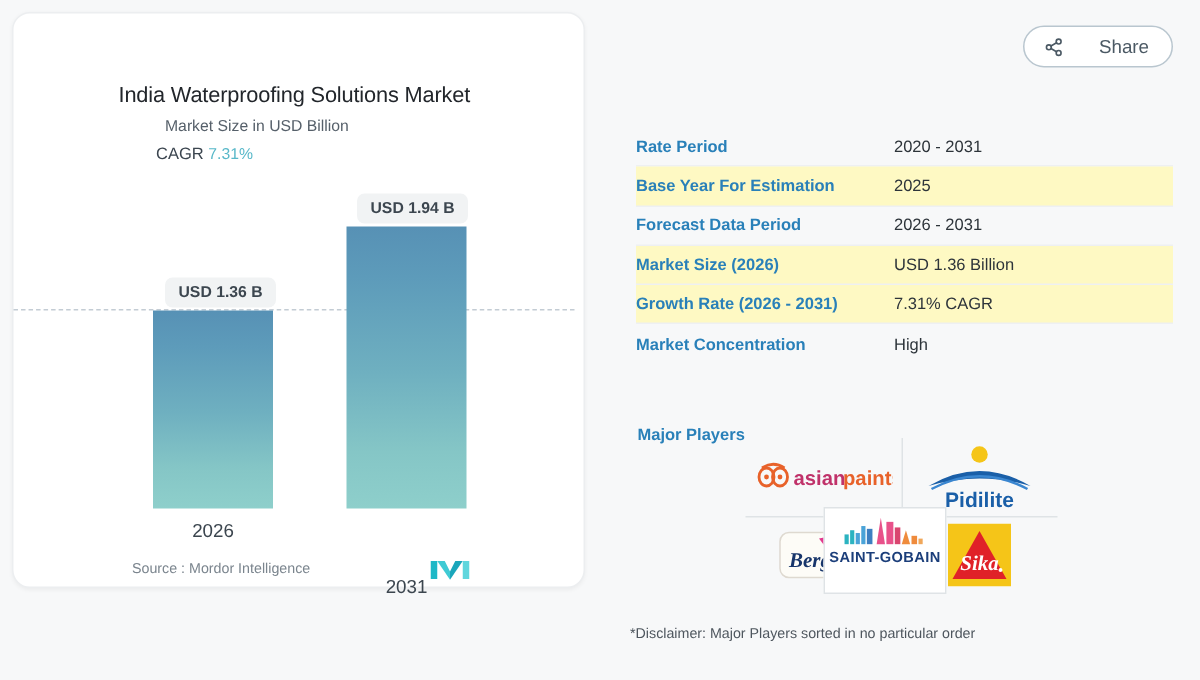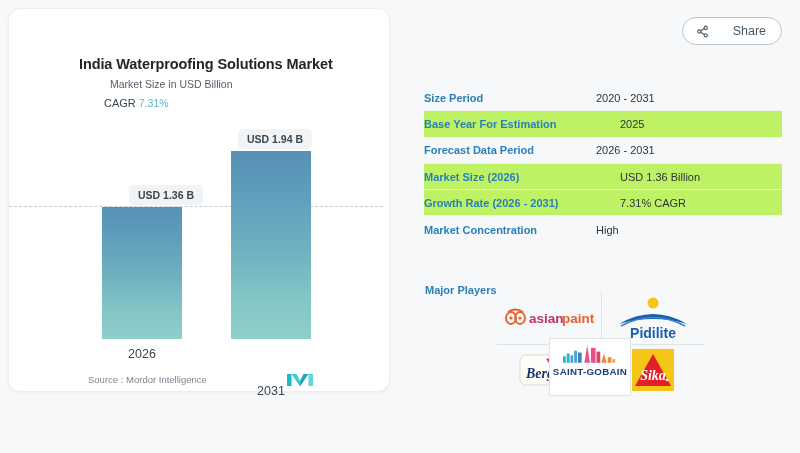--- a/index.html
+++ b/index.html
@@ -15,21 +15,21 @@
   .chart-card {
     position: absolute; left: 8px; top: 8px;
     width: 382px; height: 384px;
     background: #ffffff;
     border-radius: 12px;
     border: 1px solid #eceef0;
     box-shadow: 0 1px 3px rgba(0,0,0,0.05);
   }
   .chart-title {
     position: absolute; left: 70px; top: 47px;
-    font-size: 14.5px; font-weight: 700; color: #22262b; letter-spacing: -0.1px;
+    font-size: 14.5px; font-weight: 400; color: #22262b; letter-spacing: -0.1px;
   }
   .chart-sub {
     position: absolute; left: 83px; top: 69px;
     font-size: 10.5px; color: #56606a; margin-left: 18px;
   }
   .chart-cagr {
     position: absolute; left: 71px; top: 88px;
     font-size: 11px; color: #3b454f; margin-left: 24px;
   }
   .chart-cagr .val { color: #58b8c9; font-size: 10.5px; }
@@ -49,21 +49,21 @@
   .bar-2031 { left: 222px; width: 80px; height: 188px; }
 
   .vlabel {
     position: absolute;
     background: #f1f3f4;
     border-radius: 5px;
     padding: 4px 9px 4px 9px;
     font-size: 10.5px; font-weight: 600; color: #3c464f;
     white-space: nowrap;
   }
-  .vlabel-2026 { left: 101px; top: 176px; margin-left: 19px; }
+  .vlabel-2026 { left: 101px; top: 176px; }
   .vlabel-2031 { left: 229px; top: 120px; }
 
   .xlabel {
     position: absolute; top: 338px;
     width: 80px; text-align: center;
     font-size: 12.5px; color: #3c464f;
   }
   .xlabel-2026 { left: 93px; }
   .xlabel-2031 { left: 222px; margin-top: 37px; }
 
@@ -88,21 +88,21 @@
     position: absolute; left: 425px; top: 47px;
     font-size: 13.5px; color: #323a42;
   }
 
   .table { position: absolute; left: 424px; top: 85px; width: 358px; }
   .row {
     display: flex; align-items: center;
     height: 26.3px;
     border-bottom: 1px solid #eef0f2;
   }
-  .row.alt { background: #bef264; gap: 24px; }
+  .row.alt { background: #fef9c3; }
   .row .k { width: 172px; font-size: 11px; color: #2980b9; font-weight: 600; }
   .row .v { font-size: 11px; color: #2d343a; }
   .row.last { border-bottom: none; }
 
   .major-players {
     position: absolute; left: 425px; top: 284px;
     font-size: 11px; color: #2980b9; font-weight: 600;
   }
 
   
@@ -184,21 +184,21 @@
         <circle cx="18" cy="19" r="3"></circle>
       <line x1="8.6" y1="10.5" x2="15.4" y2="6.5"></line>
         <line x1="8.6" y1="13.5" x2="15.4" y2="17.5"></line>
     </svg>
     <span class="txt">Share</span>
   </div>
 
 
   <div class="table">
     <div class="row">
-      <div class="k">Size Period</div>
+      <div class="k">Rate Period</div>
       <div class="v">2020 - 2031</div>
     </div>
     <div class="row alt">
       <div class="k">Base Year For Estimation</div>
       <div class="v">2025</div>
     </div>
     <div class="row">
       <div class="k">Forecast Data Period</div>
       <div class="v">2026 - 2031</div>
     </div>
@@ -277,14 +277,15 @@
           <rect x="50" y="12" width="4" height="12" fill="#d9456f"></rect>
           <polygon points="55,24 58,14 61,24" fill="#ef8b3c"></polygon>
           <rect x="62" y="18" width="4" height="6" fill="#ef8b3c"></rect>
           <rect x="67" y="20" width="3" height="4" fill="#f0a75a"></rect>
         </g>
         <text x="43" y="37" text-anchor="middle" font-family="Liberation Sans, sans-serif" font-size="10.5" font-weight="700" letter-spacing="0.3" fill="#1b3e7a">SAINT-GOBAIN</text>
       </svg>
     </div>
   </div>
 
+  <div class="disclaimer">*Disclaimer: Major Players sorted in no particular order</div>
 
 </div>
 
 </body></html>

